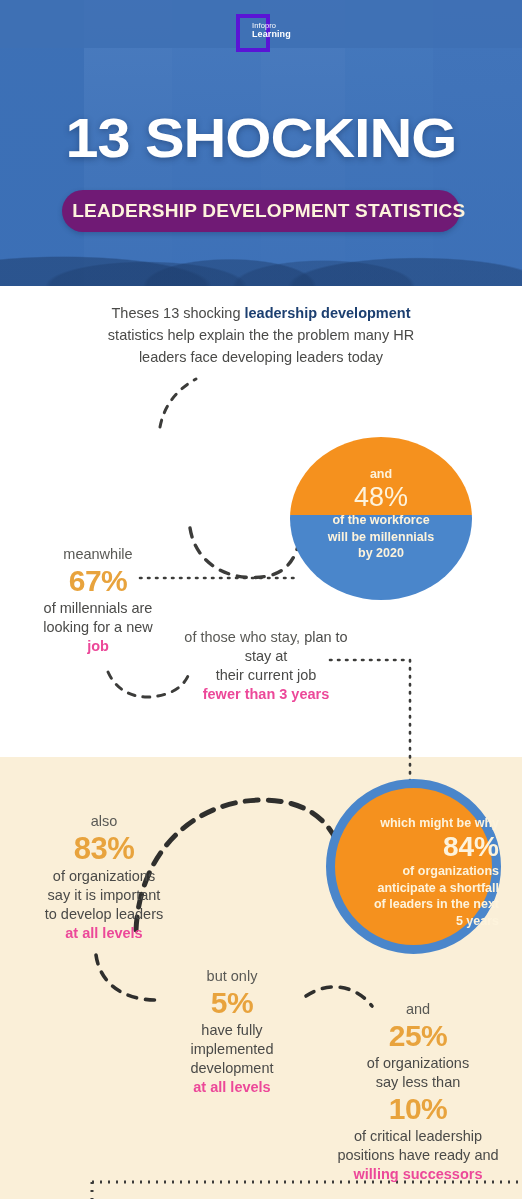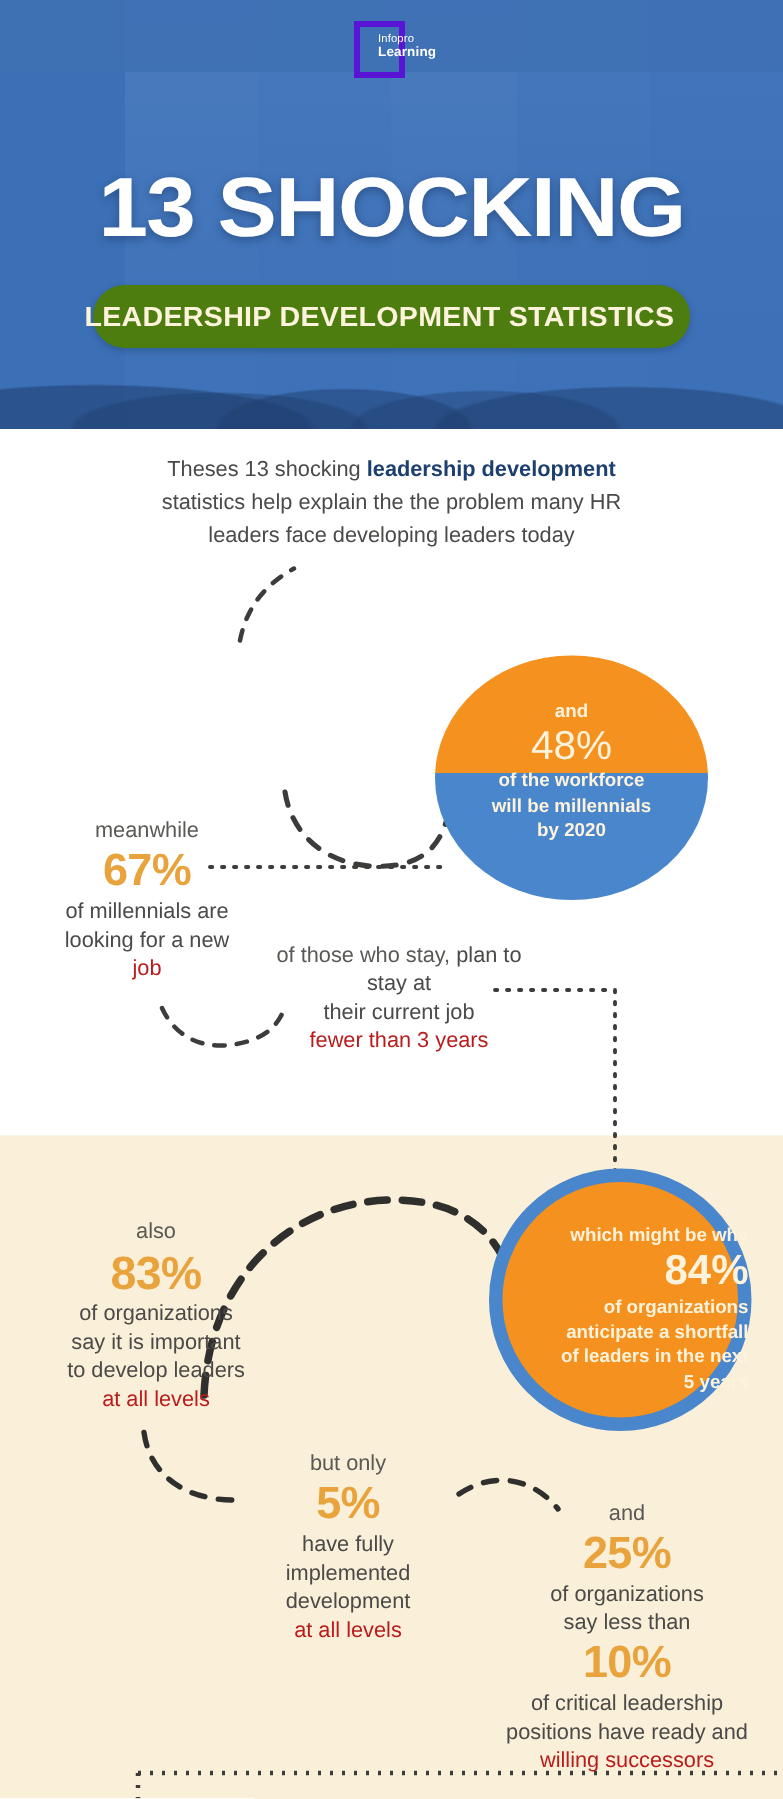--- a/index.html
+++ b/index.html
@@ -61,42 +61,42 @@
   .headline{
     position:absolute;left:0;top:110px;width:522px;text-align:center;
     color:#ffffff;font-weight:bold;font-size:56px;letter-spacing:-1px;
     font-family:"Liberation Sans", sans-serif;
     text-shadow:0 2px 6px rgba(20,45,85,.45);
     transform:scaleX(1.06);transform-origin:center;
     line-height:1;
   }
   .banner{
     position:absolute;left:62px;top:190px;width:398px;height:42px;
-    background:#4d7c0f;border-radius:21px;
+    background:#701a75;border-radius:21px;
     box-shadow:0 2px 5px rgba(20,45,85,.30);
-    display:flex;align-items:center;justify-content:flex-start;
+    display:flex;align-items:center;justify-content:flex-end;
   }
   .banner-text{
     color:#fdf3dc;font-weight:bold;font-size:18.5px;letter-spacing:.2px;
     transform:scaleX(1.03);white-space:nowrap;
   }
 
   
   .sec-white{position:absolute;left:0;top:286px;width:522px;height:471px;background:#ffffff;}
   .sec-beige{position:absolute;left:0;top:757px;width:522px;height:442px;background:#faefd8;}
 
   
   .blk{position:absolute;text-align:center;color:#4a4a48;font-size:14.5px;line-height:1.30;}
   .blk .lead{font-size:14.5px;color:#595955;}
   .blk .num{
     display:block;color:#e8a33d;font-weight:bold;font-size:30px;
     line-height:1.08;letter-spacing:-.5px;margin:1px 0 2px;
   }
   .blk .num.big{font-size:31px;}
-  .blk .hi{color:#b91c1c;font-weight:normal;}
+  .blk .hi{color:#ec4899;font-weight:bold;}
 
   .intro{
     position:absolute;left:96px;top:303px;width:330px;text-align:center;
     color:#4a4a48;font-size:14.5px;line-height:1.50;
   }
   .intro b{color:#1c3f70;font-weight:bold;}
 
   #blk-10000{left:110px;top:412px;width:160px;}
   #blk-67{left:18px;top:545px;width:160px;}
   #blk-91{left:180px;top:628px;width:172px;}

